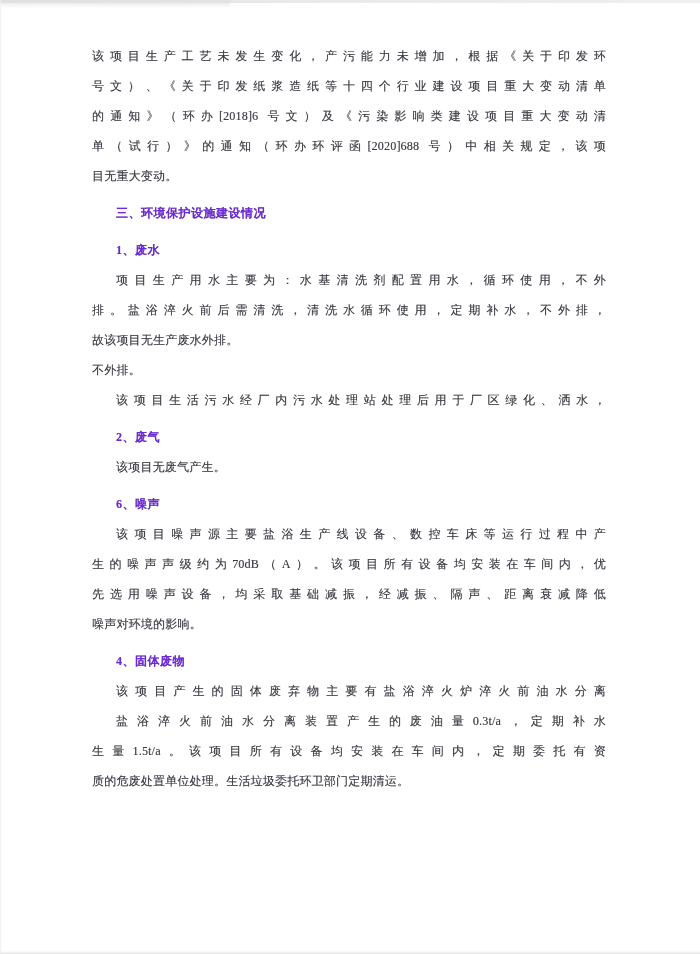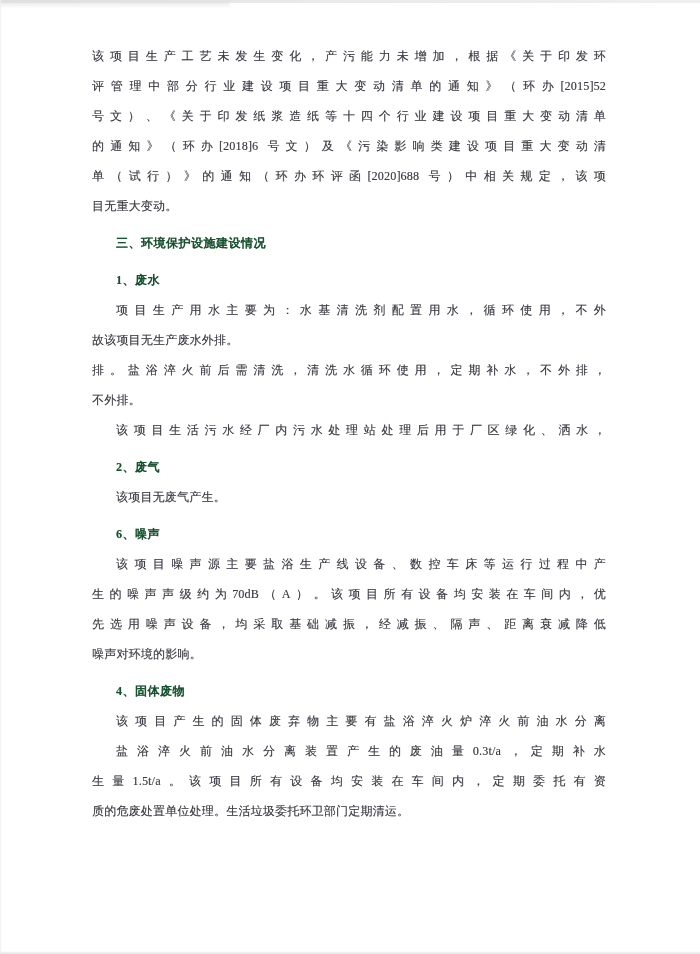--- a/index.html
+++ b/index.html
@@ -56,52 +56,51 @@
   
   .line.fill {
     white-space: normal;
     text-align: justify;
     text-align-last: justify;
     text-justify: inter-character;
   }
   .line.indent { text-indent: 2em; }
   .heading1 .line, .heading2 .line {
     font-weight: 700;
-    color: #14532d;
+    color: #6d28d9;
     text-indent: 2em;
     letter-spacing: 0.5px;
   }
 </style>
 </head>
 <body>
 
 <div class="page">
   <div class="edge-top"></div>
   <div class="edge-top-corner"></div>
   <div class="edge-left"></div>
   <div class="edge-bottom"></div>
   <div class="doc-content" id="doc-content">
       <div class="block body">
         <div class="line fill">该项目生产工艺未发生变化，产污能力未增加，根据《关于印发环</div>
-        <div class="line fill">评管理中部分行业建设项目重大变动清单的通知》（环办[2015]52</div>
         <div class="line fill">号文）、《关于印发纸浆造纸等十四个行业建设项目重大变动清单</div>
         <div class="line fill">的通知》（环办[2018]6 号文）及《污染影响类建设项目重大变动清</div>
         <div class="line fill">单（试行）》的通知（环办环评函[2020]688 号）中相关规定，该项</div>
         <div class="line">目无重大变动。</div>
       </div>
       <div class="block heading1">
         <div class="line">三、环境保护设施建设情况</div>
       </div>
       <div class="block heading2">
         <div class="line">1、废水</div>
       </div>
       <div class="block body">
         <div class="line fill indent">项目生产用水主要为：水基清洗剂配置用水，循环使用，不外</div>
+        <div class="line fill">排。盐浴淬火前后需清洗，清洗水循环使用，定期补水，不外排，</div>
         <div class="line">故该项目无生产废水外排。</div>
-        <div class="line fill">排。盐浴淬火前后需清洗，清洗水循环使用，定期补水，不外排，</div>
       </div>
       <div class="block body">
         <div class="line">不外排。</div>
         <div class="line fill indent">该项目生活污水经厂内污水处理站处理后用于厂区绿化、洒水，</div>
       </div>
       <div class="block heading2">
         <div class="line">2、废气</div>
       </div>
       <div class="block body">
         <div class="line indent">该项目无废气产生。</div>

